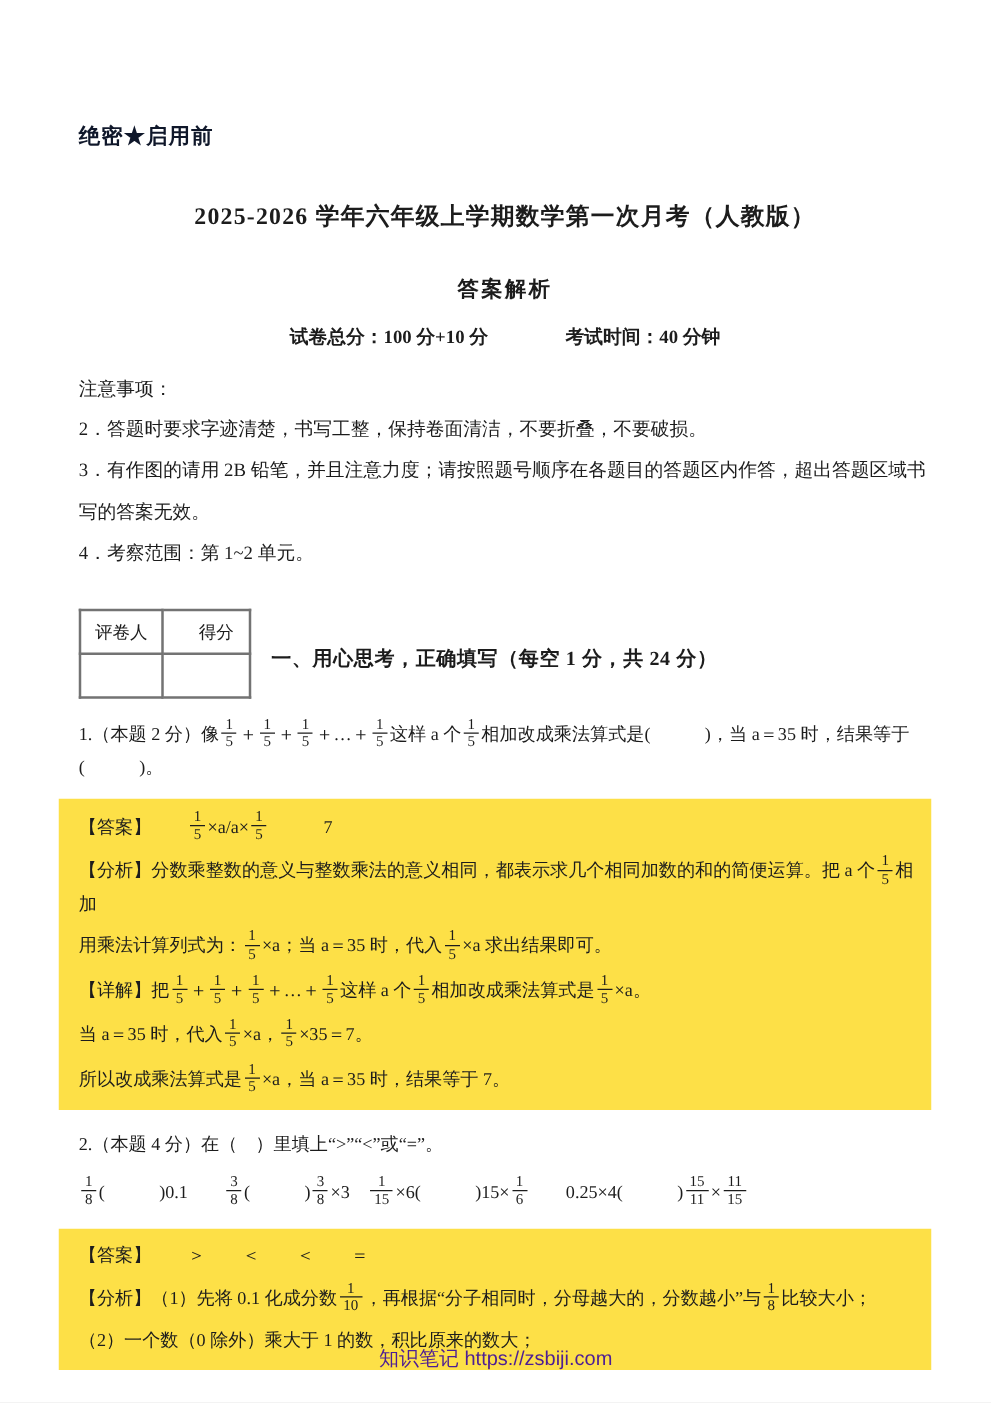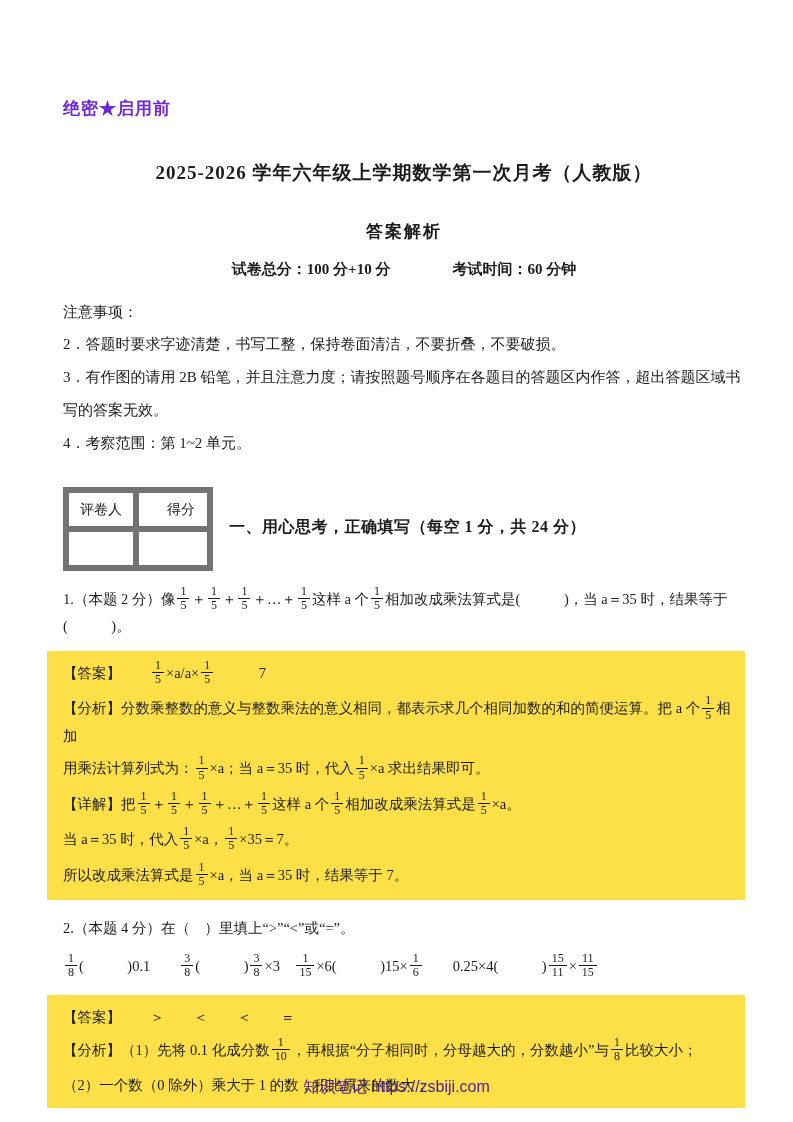--- a/index.html
+++ b/index.html
@@ -3,31 +3,31 @@
 <meta charset="utf-8">
 <style>
   html,body{margin:0;padding:0;background:#e9e9e9;}
   .page{
     width:793px;height:1122px;margin:0 auto;background:#ffffff;
     position:relative;box-sizing:border-box;
     padding:97px 48px 0 63px;
     font-family:"Liberation Serif","DejaVu Serif",serif;
     color:#1c1c1c;
   }
-  .secret{color:#6d28d9;font-weight:bold;font-size:17px;letter-spacing:1px;}
+  .secret{color:#0f172a;font-weight:bold;font-size:17px;letter-spacing:1px;}
   .title{text-align:center;font-size:19px;font-weight:bold;margin-top:40px;letter-spacing:1px;}
   .subtitle{text-align:center;font-size:17px;font-weight:bold;margin-top:34px;letter-spacing:2px;}
   .meta{display:flex;justify-content:center;gap:62px;font-weight:bold;font-size:15px;margin-top:17px;}
   .notice{margin-top:17px;font-size:15px;}
   .notice-heading{line-height:32px;}
   .notice-item{line-height:33px;}
   .score-section{margin-top:27px;display:flex;align-items:flex-start;}
   .score-table{border-collapse:collapse;}
   .score-table td{
-    border:6px solid #737373;text-align:center;font-size:14px;
+    border:2px solid #737373;text-align:center;font-size:14px;
     width:60px;padding:0 2px;height:33px;
   }
   .score-table td.c2{width:48px;padding-left:18px;}
   .section-title{font-size:16px;font-weight:bold;margin-left:16px;margin-top:30px;letter-spacing:0.5px;}
   .qline{margin-top:12px;}
   .rich-line{font-size:14.5px;padding:4px 0;line-height:1.7;}
   .gray-block{
     background:#fde047;
     margin:8px 0 0 -16px;
     padding:6px 8px 6px 16px;
@@ -50,21 +50,21 @@
 
 <div class="page">
 
   <div class="secret">绝密★启用前</div>
 
   <div class="title">2025-2026 学年六年级上学期数学第一次月考（人教版）</div>
   <div class="subtitle">答案解析</div>
 
   <div class="meta">
     <span>试卷总分：100 分+10 分</span>
-    <span>考试时间：60 分钟</span>
+    <span>考试时间：40 分钟</span>
   </div>
 
   <div class="notice">
     <div class="notice-heading">注意事项：</div>
     <div class="notice-item">2．答题时要求字迹清楚，书写工整，保持卷面清洁，不要折叠，不要破损。</div>
     <div class="notice-item">3．有作图的请用 2B 铅笔，并且注意力度；请按照题号顺序在各题目的答题区内作答，超出答题区域书写的答案无效。</div>
     <div class="notice-item">4．考察范围：第 1~2 单元。</div>
   </div>
 
   <div class="score-section">

